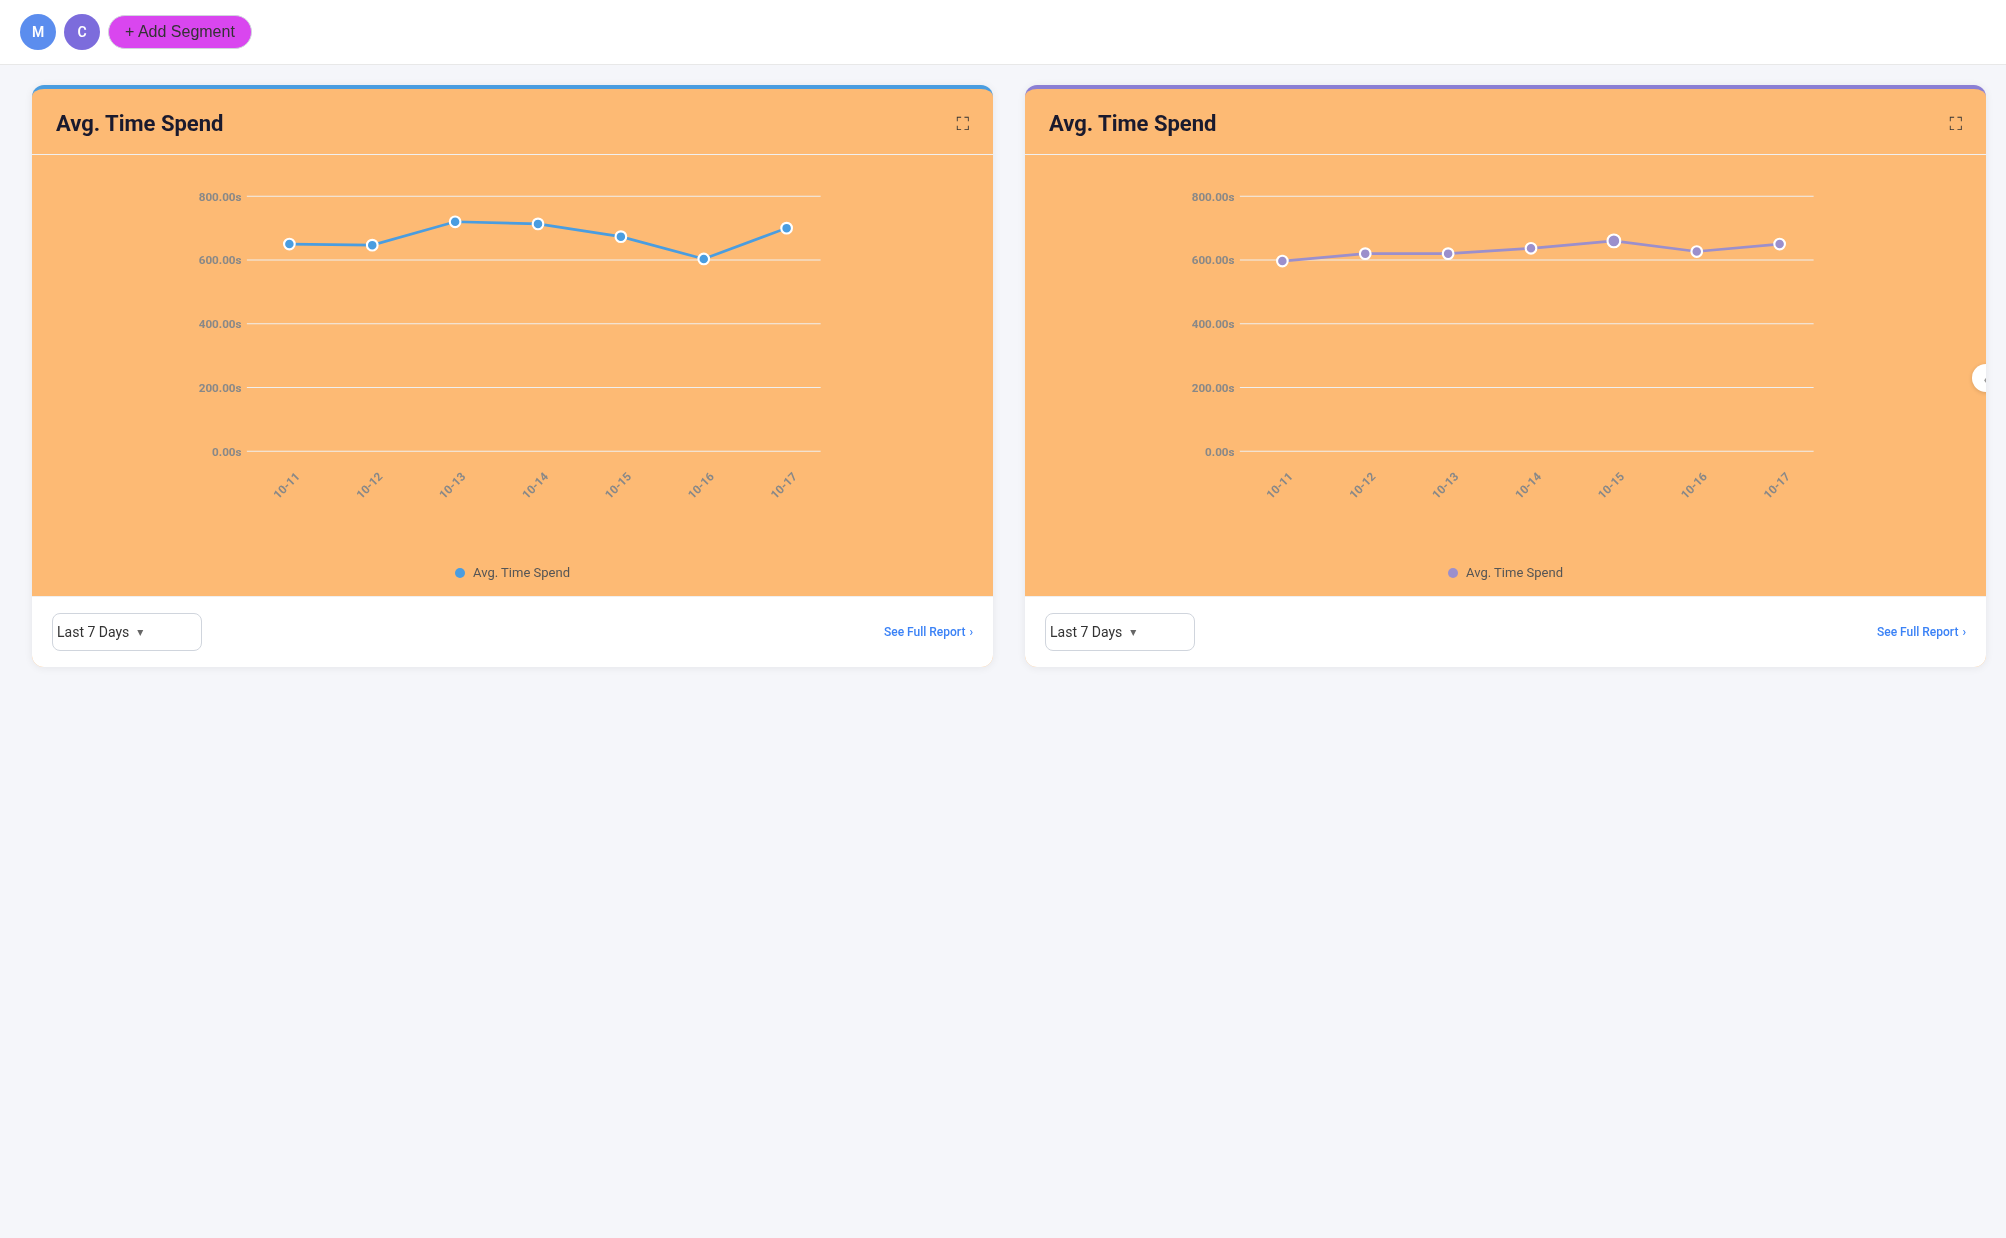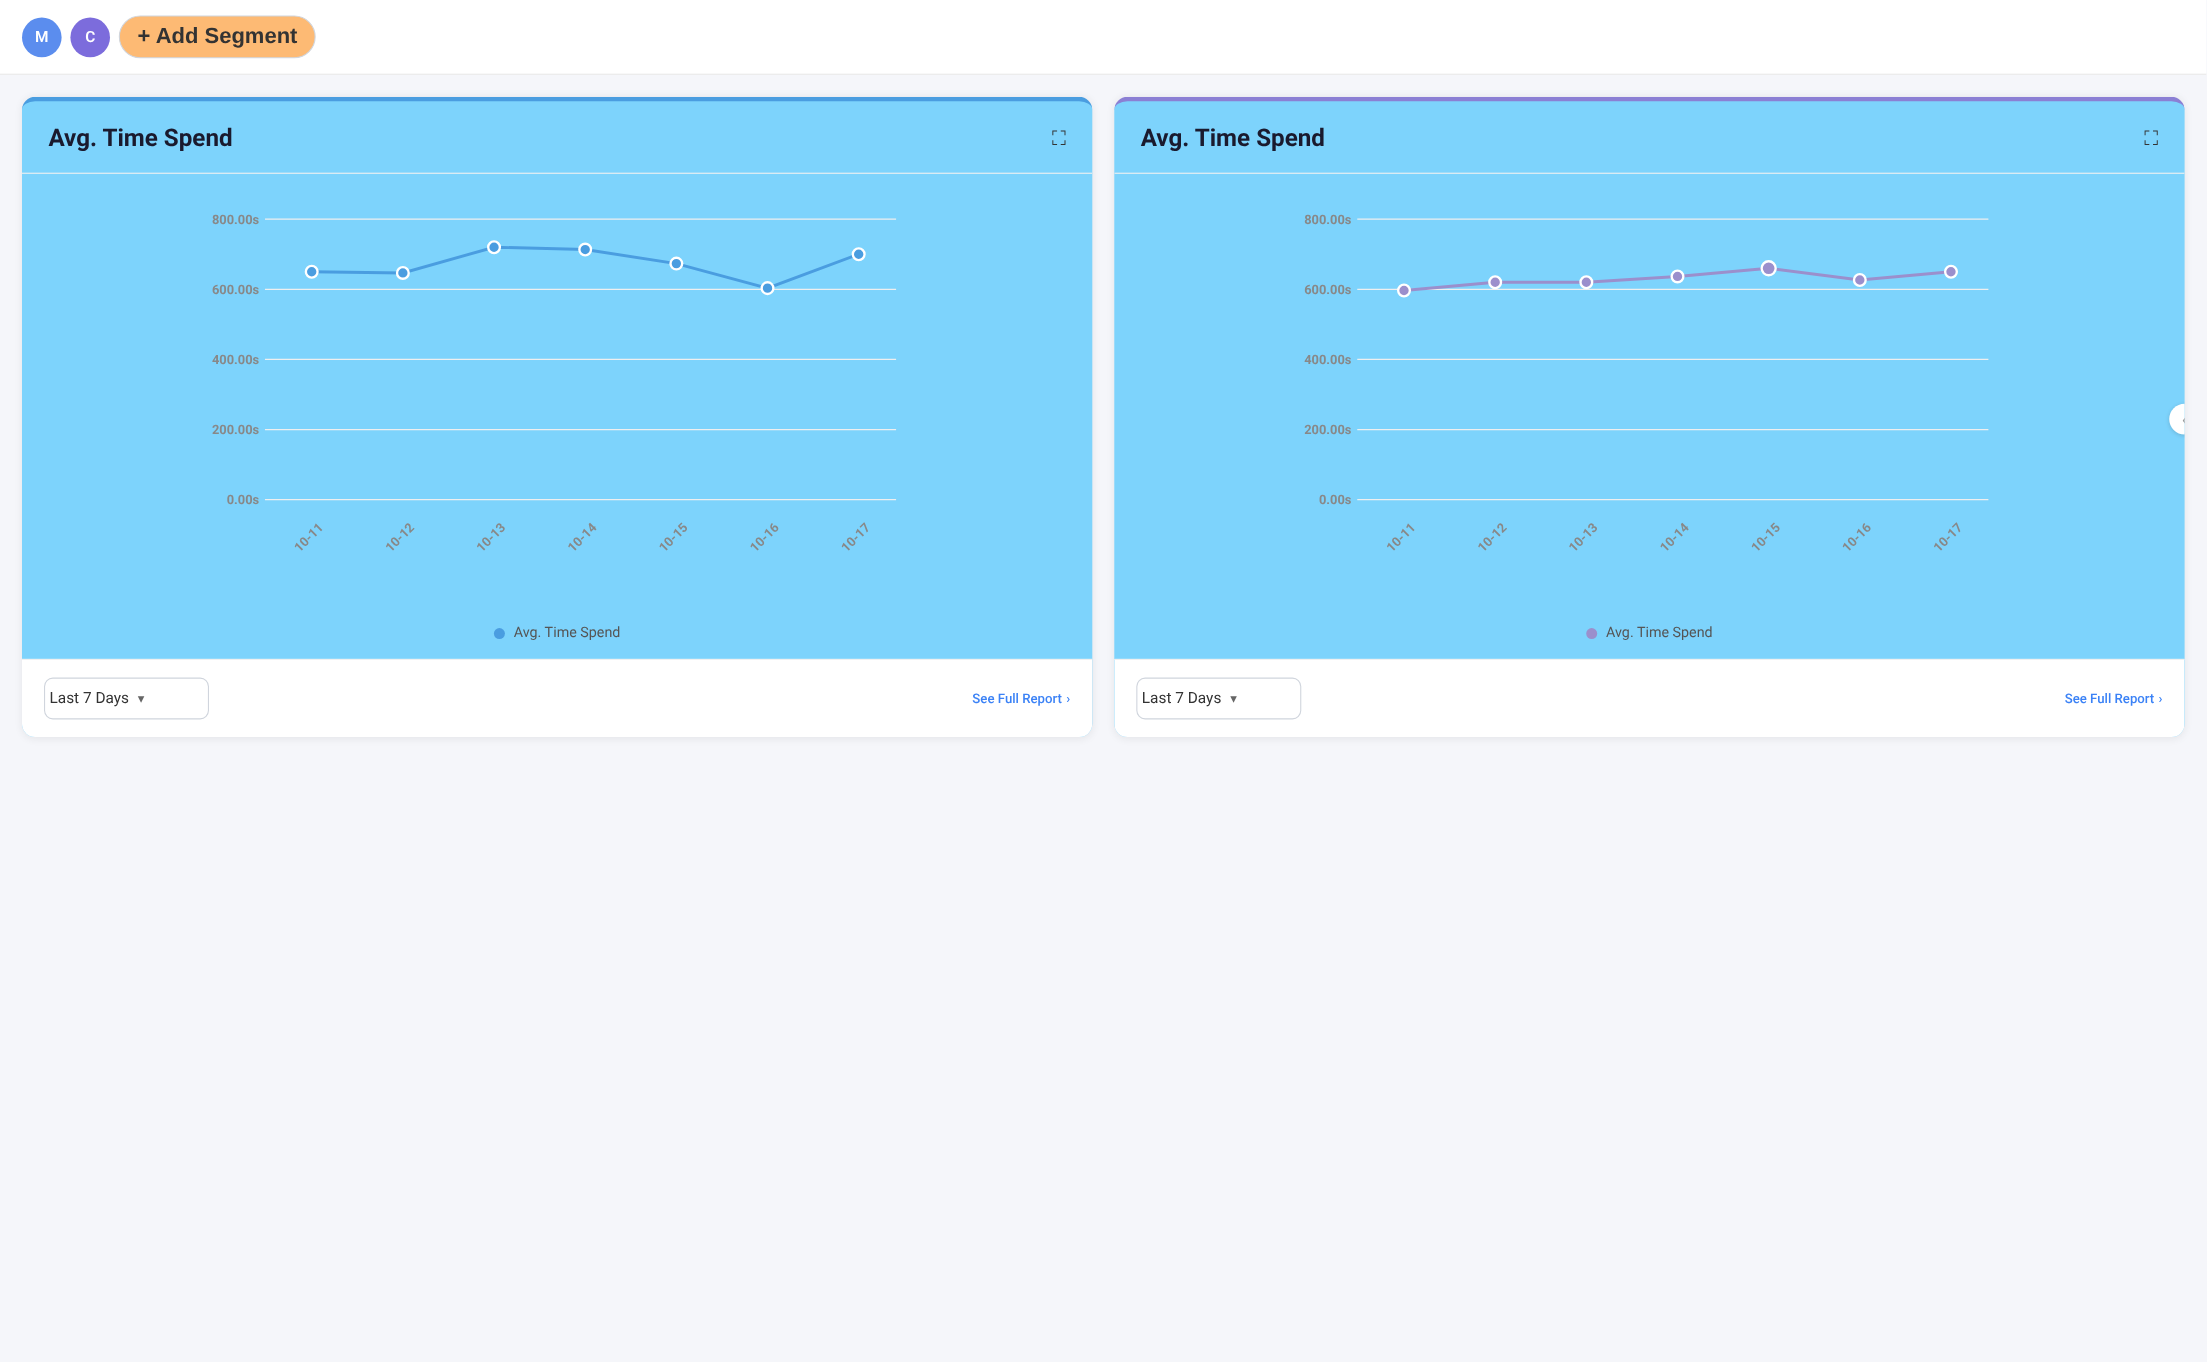--- a/index.html
+++ b/index.html
@@ -33,41 +33,42 @@
     .avatar-m { background: #5b8dee; }
     .avatar-c { background: #7c6cdc; }
 
     .add-segment-btn {
       display: flex;
       align-items: center;
       gap: 6px;
       padding: 7px 16px;
       border: 1.5px solid #d0d5dd;
       border-radius: 20px;
-      background: #fdba74;
-      cursor: pointer;
-      font-size: 20px;
+      background: #d946ef;
+      cursor: pointer;
+      font-size: 16px;
       color: #333;
-      font-weight: 700;
+      font-weight: 400;
     }
 
     .main-content {
       padding: 20px 20px 20px 20px;
       display: flex;
       gap: 20px;
       align-items: flex-start;
     }
 
     .chart-card {
-      background: #7dd3fc;
+      background: #fdba74;
       border-radius: 12px;
       flex: 1;
       overflow: hidden;
       box-shadow: 0 1px 8px rgba(0,0,0,0.07);
       position: relative;
+      margin-left: 12px;
     }
     .chart-card-blue { border-top: 4px solid #4a9de0; }
     .chart-card-purple { border-top: 4px solid #8b7fd4; }
 
     .card-header {
       display: flex;
       align-items: center;
       justify-content: space-between;
       padding: 22px 24px 18px 24px;
       border-bottom: 1px solid #f0f0f0;

